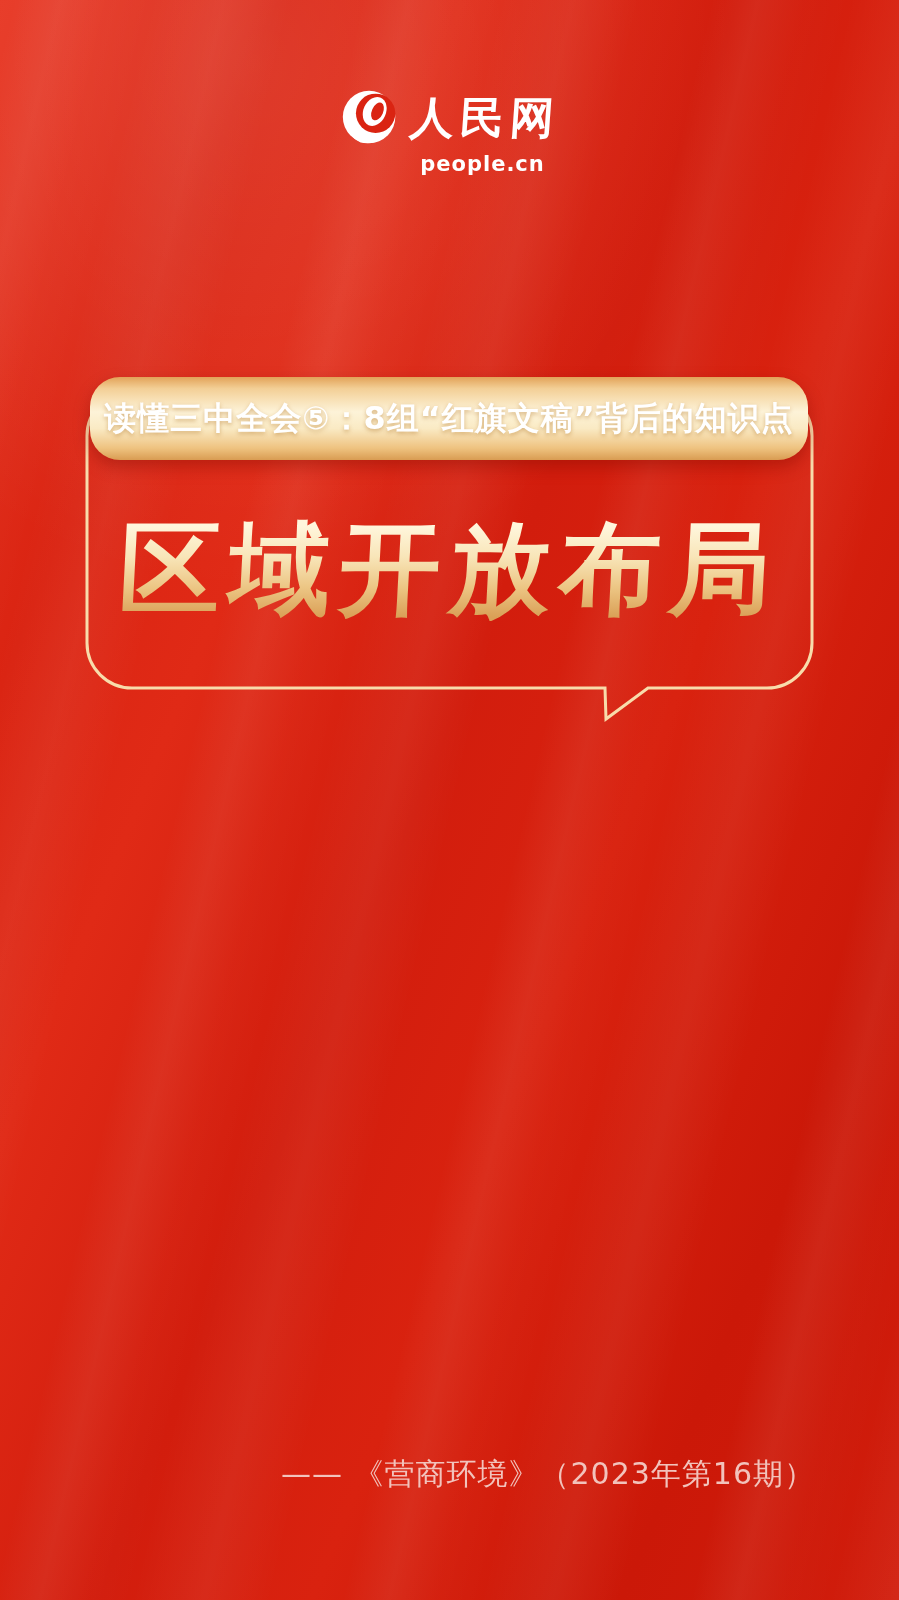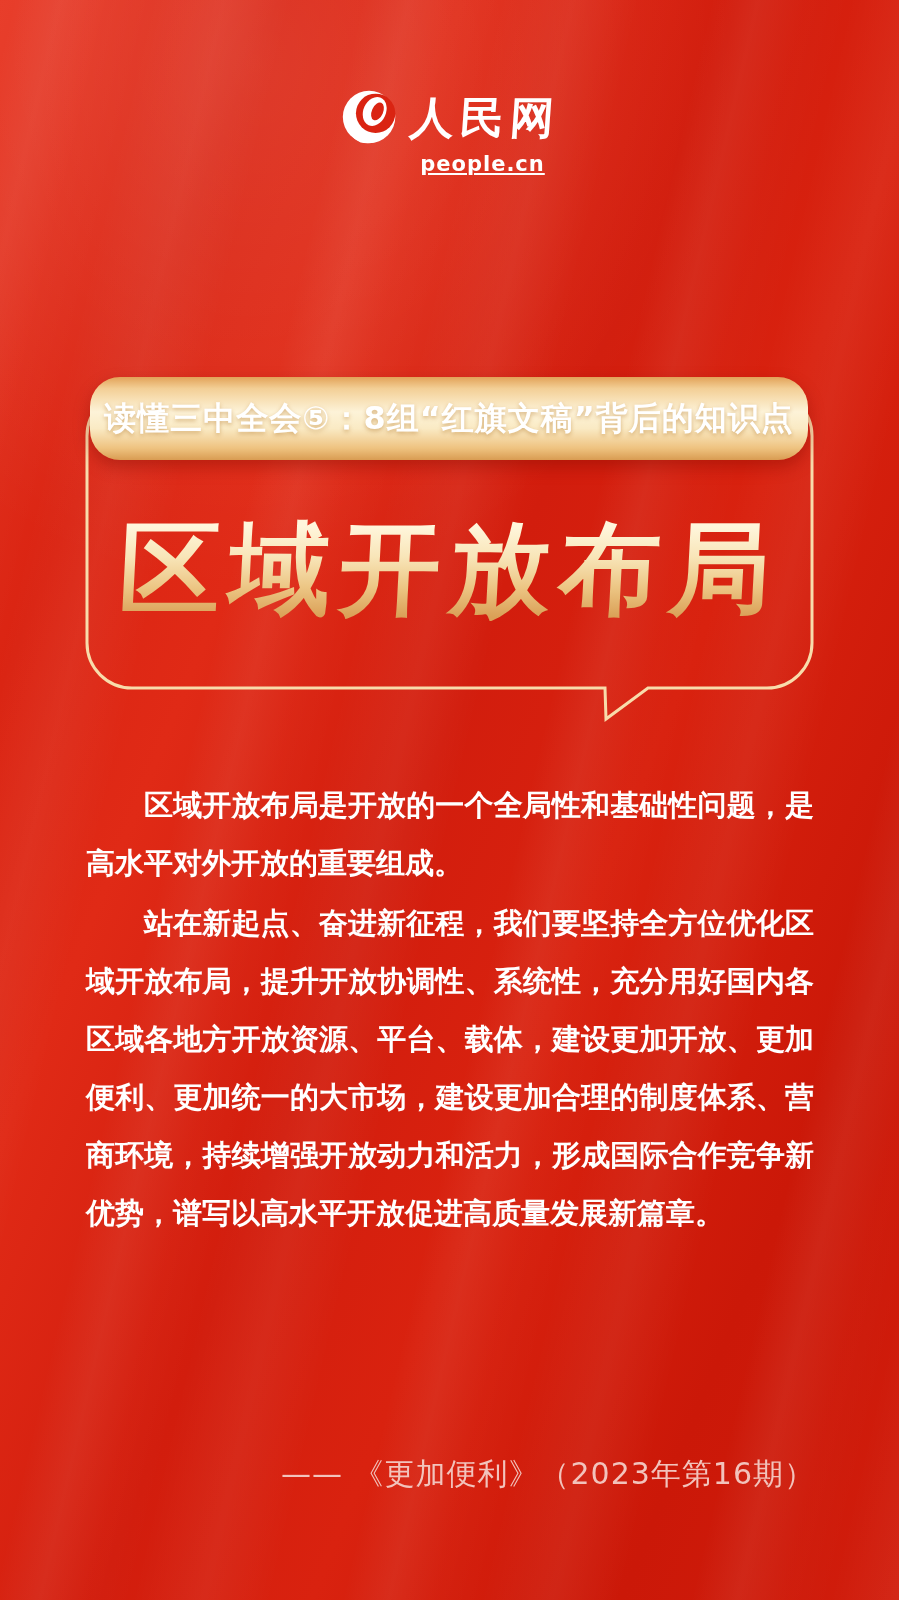--- a/index.html
+++ b/index.html
@@ -43,21 +43,21 @@
     color: #ffffff;
   }
   .logo-row { display: flex; align-items: center; gap: 10px; }
   .logo-mark { width: 60px; height: 64px; }
   .brand-cn {
     font-size: 44px; font-weight: 700; letter-spacing: 6px;
     line-height: 1; transform: skewX(-4deg);
   }
   .brand-domain {
     font-size: 21px; font-weight: 700; letter-spacing: 1px;
-    line-height: 1; margin-top: 4px; margin-left: 66px; text-decoration: underline;
+    line-height: 1; margin-top: 4px; margin-left: 66px;
   }
 
   
   .bubble-svg { position: absolute; left: 0; top: 0; }
 
   
   .ribbon {
     position: absolute; left: 90px; top: 377px;
     width: 718px; height: 83px;
     border-radius: 30px;
@@ -137,19 +137,15 @@
              H 132 A 45 45 0 0 1 87 643
              V 436 A 45 45 0 0 1 132 391 Z" fill="none" stroke="#f8dcab" stroke-width="3" stroke-linejoin="miter"></path>
   </svg>
 
   <div class="ribbon">
     <div class="ribbon-label">读懂三中全会⑤：8组“红旗文稿”背后的知识点</div>
   </div>
 
   <div class="poster-title">区域开放布局</div>
 
-  <div class="body-text">
-    <p>区域开放布局是开放的一个全局性和基础性问题，是高水平对外开放的重要组成。</p>
-    <p>站在新起点、奋进新征程，我们要坚持全方位优化区域开放布局，提升开放协调性、系统性，充分用好国内各区域各地方开放资源、平台、载体，建设更加开放、更加便利、更加统一的大市场，建设更加合理的制度体系、营商环境，持续增强开放动力和活力，形成国际合作竞争新优势，谱写以高水平开放促进高质量发展新篇章。</p>
-  </div>
 
-  <div class="attribution">—— 《更加便利》（2023年第16期）</div>
+  <div class="attribution">—— 《营商环境》（2023年第16期）</div>
 </div>
 
 </body></html>

